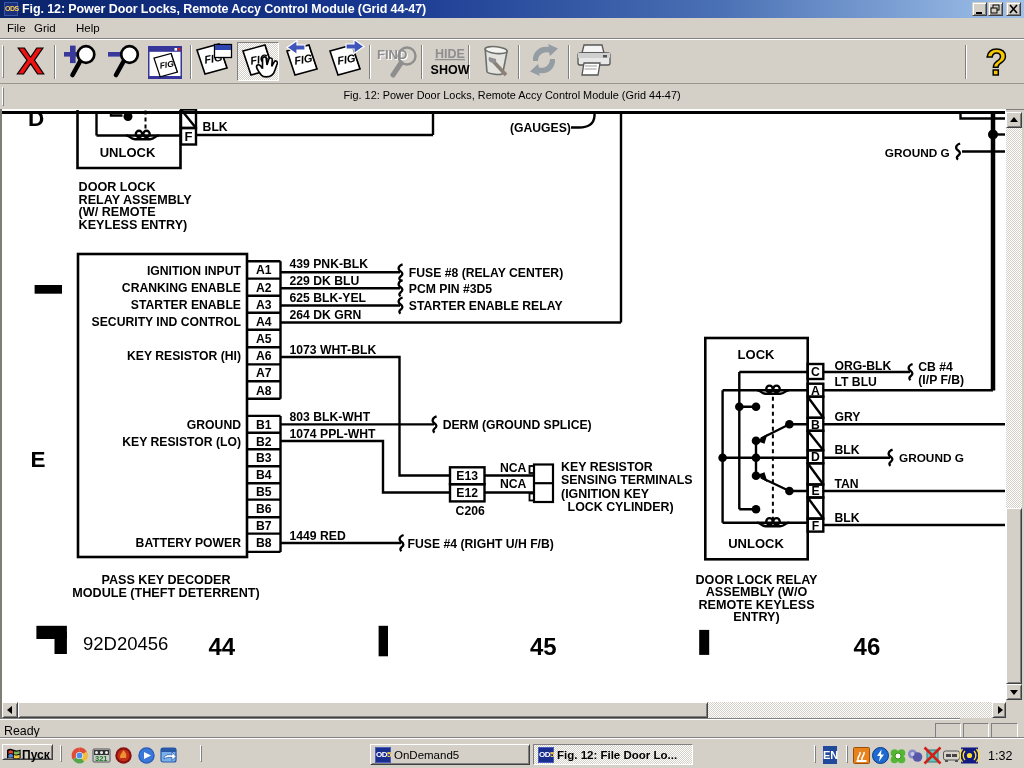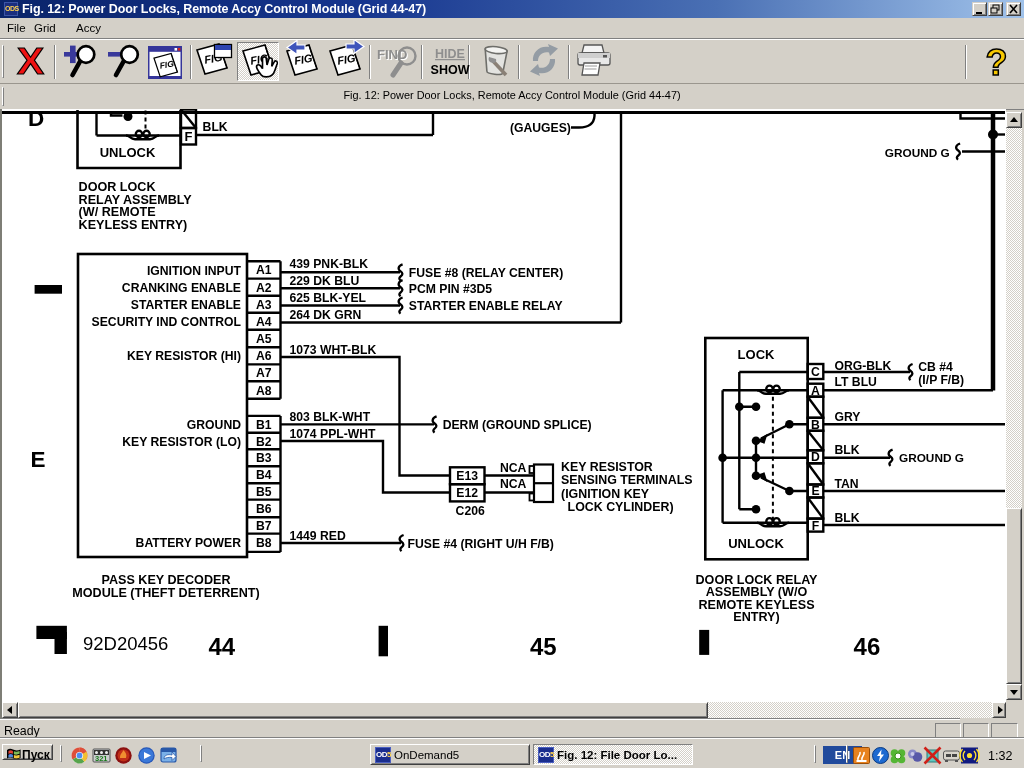--- a/index.html
+++ b/index.html
@@ -73,21 +73,21 @@
   <div class="capbtn btn3d abs" style="left:1006px;">
     <svg width="13" height="12">
         <path d="M3,2 L10,10 M10,2 L3,10" stroke="#000" stroke-width="1.6"></path>
       </svg>
   </div>
 </div>
 
 <div id="menubar" class="abs">
   <span style="left:7px;">File</span>
   <span style="left:34px;">Grid</span>
-  <span style="left:76px;">Accy</span>
+  <span style="left:76px;">Help</span>
 </div>
 
 <div id="toolbar" class="abs">
   <div class="grip abs" style="left:2px; top:6px; height:33px;"></div>
   <div class="sep" style="left:54px;"></div>
   <div class="sep" style="left:190px;"></div>
   <div class="sep" style="left:369px;"></div>
   <div class="sep" style="left:421px;"></div>
   <div class="sep" style="left:468px;"></div>
   <div class="sep" style="left:518px;"></div>
@@ -517,21 +517,21 @@
   <div class="tkbtn raised" style="left:370px; width:160px;">
     <span class="ic" style="background:#1a2e8e; border:1px solid #4a5ec0; color:#fff; font-size:8px; font-weight:bold; text-align:center; line-height:14px; letter-spacing:-0.5px;">OD<tspan style="color:#ffd34f;">5</tspan></span>
     <span class="tx">OnDemand5</span>
   </div>
   <div class="tkbtn sunken dither" style="left:533px; width:160px;">
     <span class="ic" style="background:#1a2e8e; border:1px solid #4a5ec0; color:#fff; font-size:8px; font-weight:bold; text-align:center; line-height:14px; letter-spacing:-0.5px;">OD<tspan style="color:#ffd34f;">5</tspan></span>
     <span class="tx" style="font-weight:bold;">Fig. 12: File Door Lo...</span>
   </div>
 
   <div class="grip abs" style="left:814px; top:6px; height:18px;"></div>
-  <div class="abs" style="left:823px; top:7px; width:39px; height:18px; background:#214a9c; color:#fff; font-size:11px; font-weight:bold; text-align:center; line-height:18px;">EN</div>
+  <div class="abs" style="left:823px; top:7px; width:14px; height:18px; background:#214a9c; color:#fff; font-size:11px; font-weight:bold; text-align:center; line-height:18px;">EN</div>
   <div class="grip abs" style="left:846px; top:6px; height:18px;"></div>
   <svg class="abs" style="left:0; top:0;" width="1024" height="30" viewBox="0 0 1024 30">
     <g transform="translate(853,8)">
       <rect x="0.5" y="0.5" width="16" height="16" rx="1" fill="#e8821e" stroke="#9a4e08" stroke-width="1"></rect>
       <path d="M5,13 C4,9 8,9 7,5 M9,13 C8,9 12,9 11,5" stroke="#fff" stroke-width="1.6" fill="none"></path>
       <rect x="3.5" y="13" width="10" height="2" fill="#fff"></rect>
     </g>
     <g transform="translate(872,8)">
       <circle cx="8.5" cy="8.5" r="8" fill="#1e6ad0" stroke="#0a3a80" stroke-width="1"></circle>
       <path d="M9.5,2.5 L5,9 L8,9 L7,14.5 L12,7.5 L9,7.5 Z" fill="#fff"></path>

